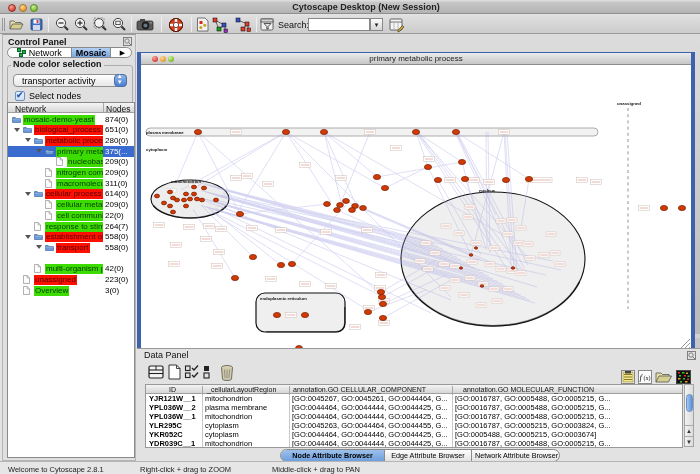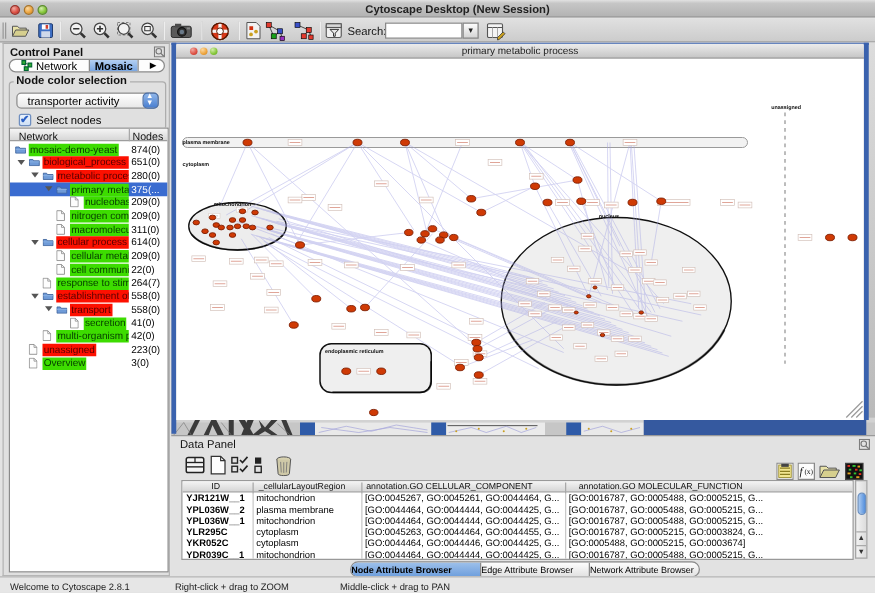--- a/index.html
+++ b/index.html
@@ -42,21 +42,21 @@
 .tlabel { position:absolute; top:0.5px; height:10px; line-height:10px; padding:0 1px; }
 .lg { background:#3ddc00; color:#063c00;text-align:center; }
 .lr { background:#fd1000; color:#570000; }
 .tnum { position:absolute; left:97px; top:0.5px; color:#000; line-height:10px;}
 .trow.sel .tnum { color:#fff; }
 .tri { position:absolute; top:3px; width:0; height:0; border-left:3px solid transparent; border-right:3px solid transparent; border-top:4px solid #555; }
 .fold { position:absolute; top:1.5px; width:9px; height:7px; }
 .file { position:absolute; top:0.5px; width:7px; height:9px; }
 
 #desktop { left:137px; top:34px; width:563px; height:314px; background:linear-gradient(#dcdcdc,#b8b8b8); overflow:hidden; }
-#mwin { position:absolute; left:0; top:0; width:558px; height:313px; }
+#mwin { position:absolute; left:0; top:18px; width:558px; height:313px; }
 #mwin .btop { position:absolute; left:0; top:0; width:558px; height:1.5px; background:#3a62ae; }
 #mwin .bleft { position:absolute; left:0; top:0; width:4px; height:313px; background:#3a62ae; }
 #mwin .bright { position:absolute; left:554px; top:0; width:4px; height:302px; background:#3a62ae; }
 #mtitle { position:absolute; left:4px; top:1px; width:550px; height:12px; background:linear-gradient(#ececec,#c6c6c6); border-bottom:1px solid #8c8c8c; }
 #mtitle .t { width:100%; text-align:center; font-size:8px; color:#222; line-height:12px; }
 .tl2 { position:absolute; top:3px; width:6px; height:6px; border-radius:50%; }
 #canvas { position:absolute; left:4px; top:13px; width:550px; height:289px; background:#fff; }
 
 .frag { position:absolute; }
 
@@ -69,21 +69,21 @@
 .dcol { position:absolute; top:0; width:1px; height:63px; background:#c9c9c9; }
 .drow { position:absolute; left:0; width:100%; height:9px; font-size:7.5px; white-space:nowrap; color:#000; }
 .drow b { position:absolute; left:3px; top:0; font-weight:bold; }
 .drow .d2 { position:absolute; left:59px; top:0; }
 .drow .d3 { position:absolute; left:146px; top:0; }
 .drow .d4 { position:absolute; left:309px; top:0; }
 #dscroll { position:absolute; left:547px; top:35px; width:10px; height:63px; background:linear-gradient(90deg,#f2f2f2,#dcdcdc); border:1px solid #a5a5a5; }
 #dthumb { position:absolute; left:1px; top:9px; width:7px; height:18px; border-radius:4px; background:linear-gradient(90deg,#a8c8f0,#5590dd); border:1px solid #6a8fc0;}
 
 #btabs { position:absolute; left:143px; top:100px; width:280px; height:13px; background:linear-gradient(#fdfdfd,#e2e2e2); border:1px solid #8a8a8a; border-radius:7px; overflow:hidden; font-size:7.2px; }
-#btabs .seg { position:absolute; top:0; height:100%; line-height:12px; text-align:left; color:#000; }
+#btabs .seg { position:absolute; top:0; height:100%; line-height:12px; text-align:center; color:#000; }
 
 #status { left:0; top:461px; width:700px; height:13px; background:#e6e6e6; border-top:1px solid #b5b5b5; font-size:7.5px; color:#222; }
 #status span { position:absolute; top:2.5px; }
 </style>
 </head>
 <body>
 <div id="app">
 
 <div id="titlebar" class="abs">
   <div class="tl" style="left:8px; background:radial-gradient(circle at 35% 30%,#f0a9a2,#dd4f42 60%,#b03028); border:0.5px solid #9a2f28;"></div>
@@ -319,28 +319,20 @@
           <span class="tnum">558(0)</span>
         </div>
     <div class="trow" style="top:139.4px">
           <div class="tri" style="left:28px"></div>
           <svg class="fold" style="left:37px" width="10" height="8" viewBox="0 0 10 8">
             <path d="M0.5 7.5 L0.5 1.8 L3.6 1.8 L4.4 3 L9.5 3 L9.5 7.5 Z" fill="#6f9bd8" stroke="#3f649c" stroke-width="0.8"></path>
             <path d="M0.5 4 L9.5 4" stroke="#8db4e4" stroke-width="0.8"></path>
           </svg>
           <span class="tlabel lr" style="left:48px;max-width:47px;overflow:hidden;display:inline-block">transport</span>
           <span class="tnum">558(0)</span>
-        </div>
-    <div class="trow" style="top:150.1px">
-          <svg class="file" style="left:48px" width="8" height="10" viewBox="0 0 8 10">
-            <path d="M0.5 0.5 L4.8 0.5 L7.5 3.2 L7.5 9.5 L0.5 9.5 Z" fill="#fdfdfd" stroke="#8a8a8a" stroke-width="0.8"></path>
-            <path d="M4.8 0.5 L4.8 3.2 L7.5 3.2" fill="none" stroke="#8a8a8a" stroke-width="0.7"></path>
-          </svg>
-          <span class="tlabel lg" style="left:59px;max-width:36px;overflow:hidden;display:inline-block">secretion</span>
-          <span class="tnum">41(0)</span>
         </div>
     <div class="trow" style="top:160.8px">
           <svg class="file" style="left:26px" width="8" height="10" viewBox="0 0 8 10">
             <path d="M0.5 0.5 L4.8 0.5 L7.5 3.2 L7.5 9.5 L0.5 9.5 Z" fill="#fdfdfd" stroke="#8a8a8a" stroke-width="0.8"></path>
             <path d="M4.8 0.5 L4.8 3.2 L7.5 3.2" fill="none" stroke="#8a8a8a" stroke-width="0.7"></path>
           </svg>
           <span class="tlabel lg" style="left:37px;width:58px;max-width:58px;overflow:hidden;display:inline-block">multi-organism pro</span>
           <span class="tnum">42(0)</span>
         </div>
     <div class="trow" style="top:171.5px">

